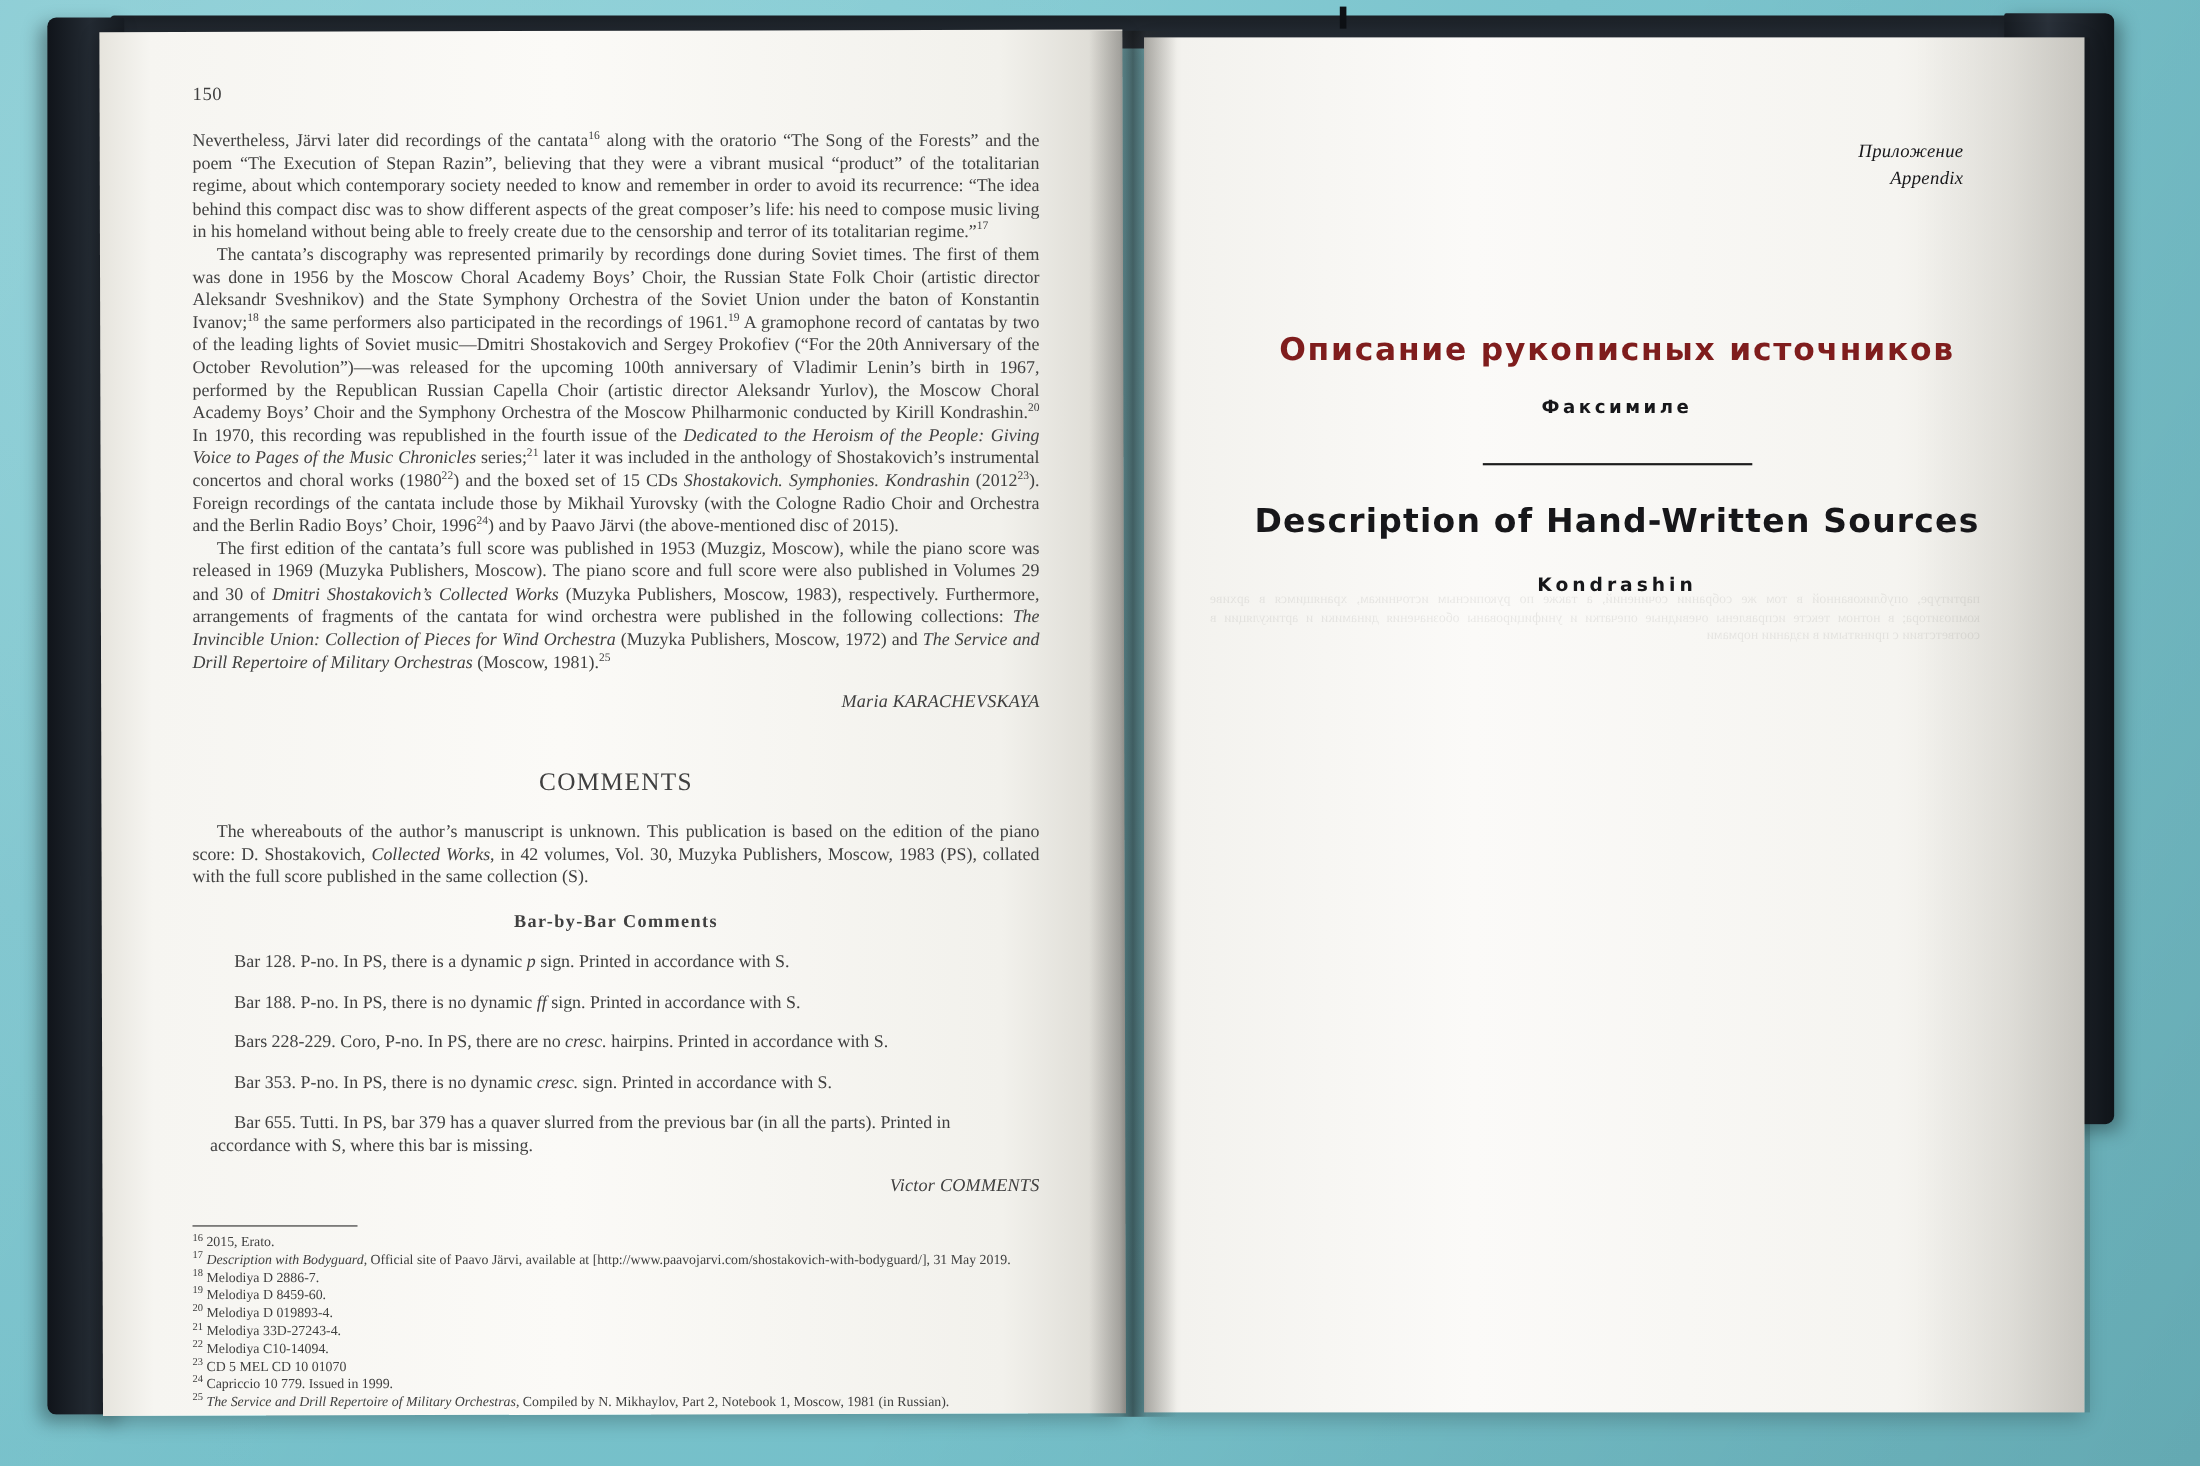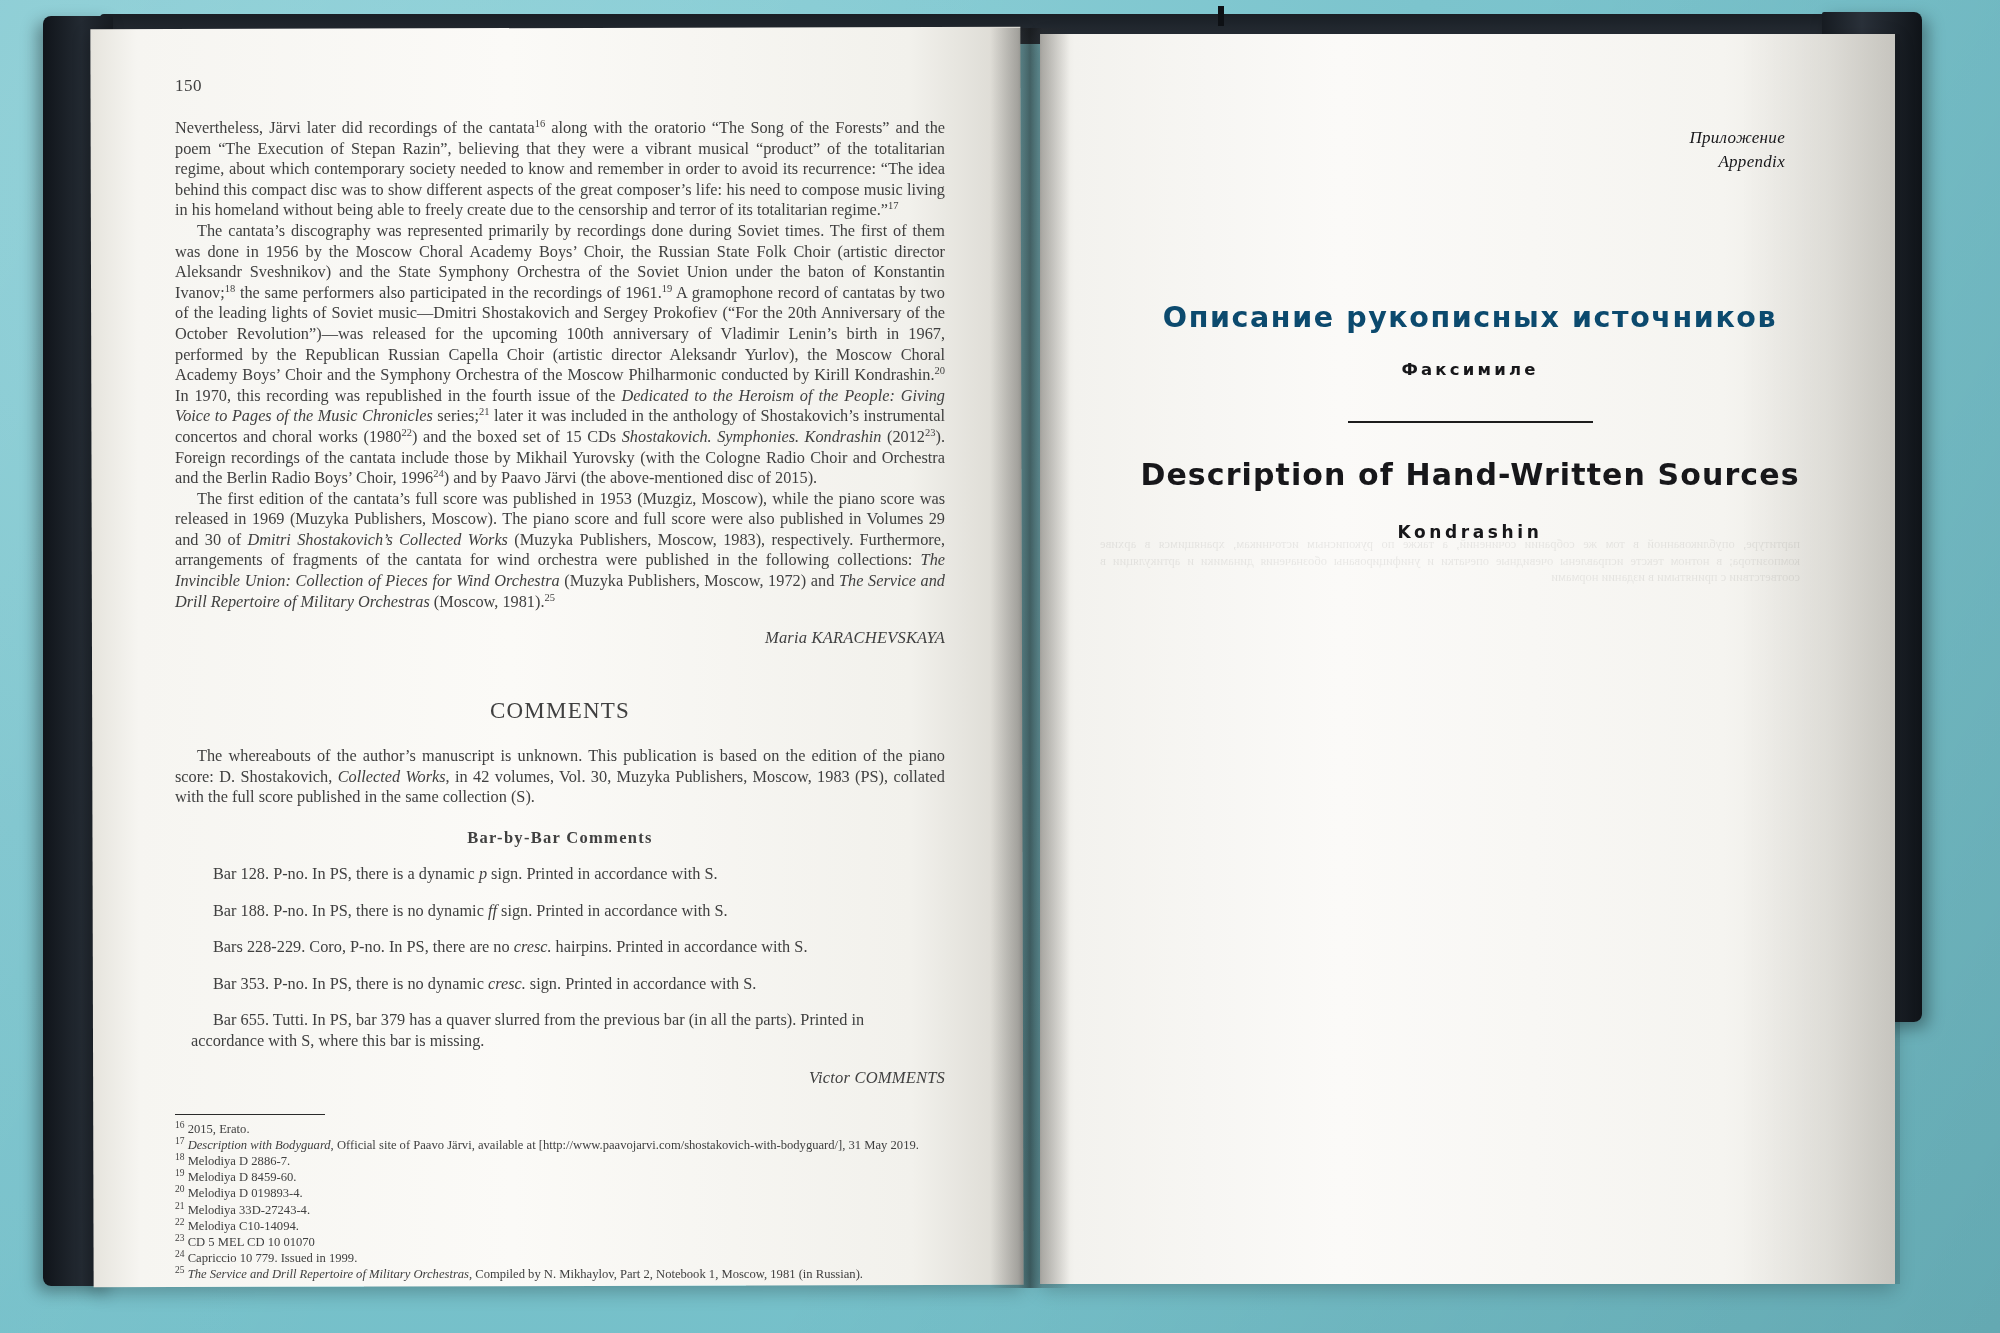--- a/index.html
+++ b/index.html
@@ -227,21 +227,21 @@
     font-size: 17px;
     line-height: 24px;
     letter-spacing: .3px;
   }
   .ru-title {
     margin-top: 175px;
     font-family: "DejaVu Sans", sans-serif;
     font-weight: bold;
     font-size: 28.5px;
     letter-spacing: 1.6px;
-    color: #0c4a6e;
+    color: #7f1d1d;
   }
   .ru-sub {
     margin-top: 26px;
     font-family: "DejaVu Sans", sans-serif;
     font-weight: bold;
     font-size: 16.5px;
     letter-spacing: 3.2px;
   }
   .divider {
     width: 245px;

